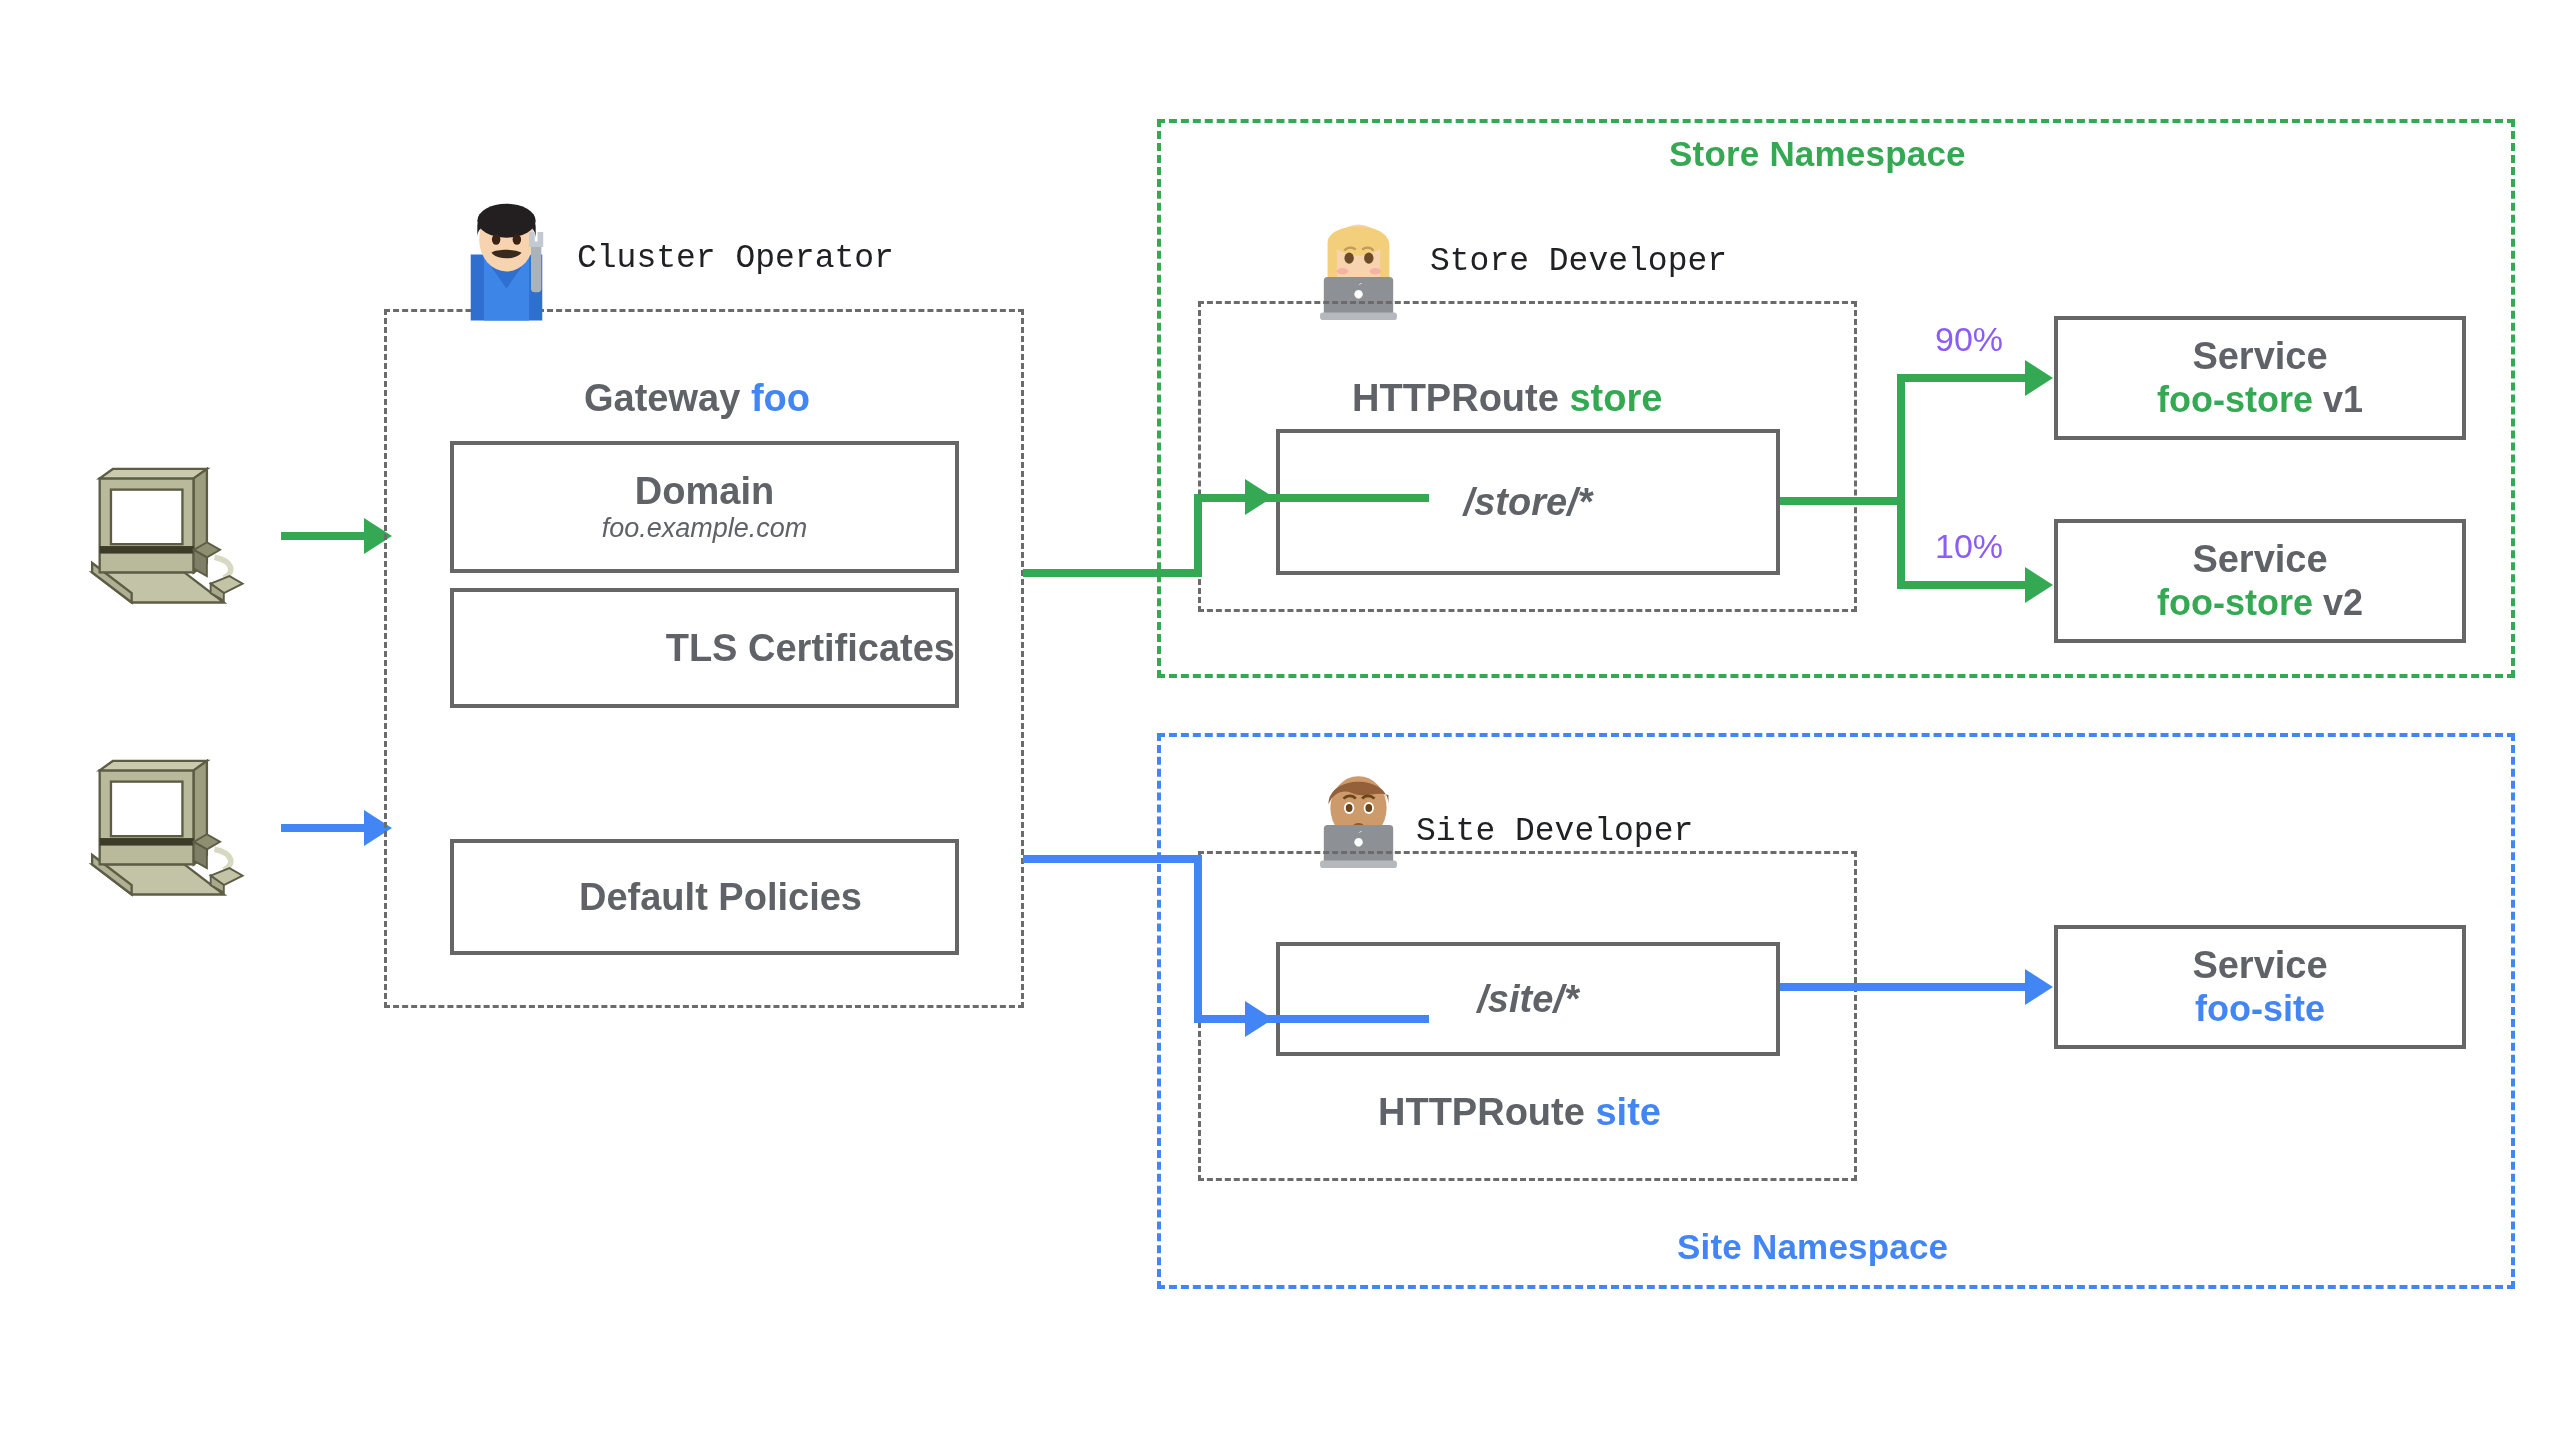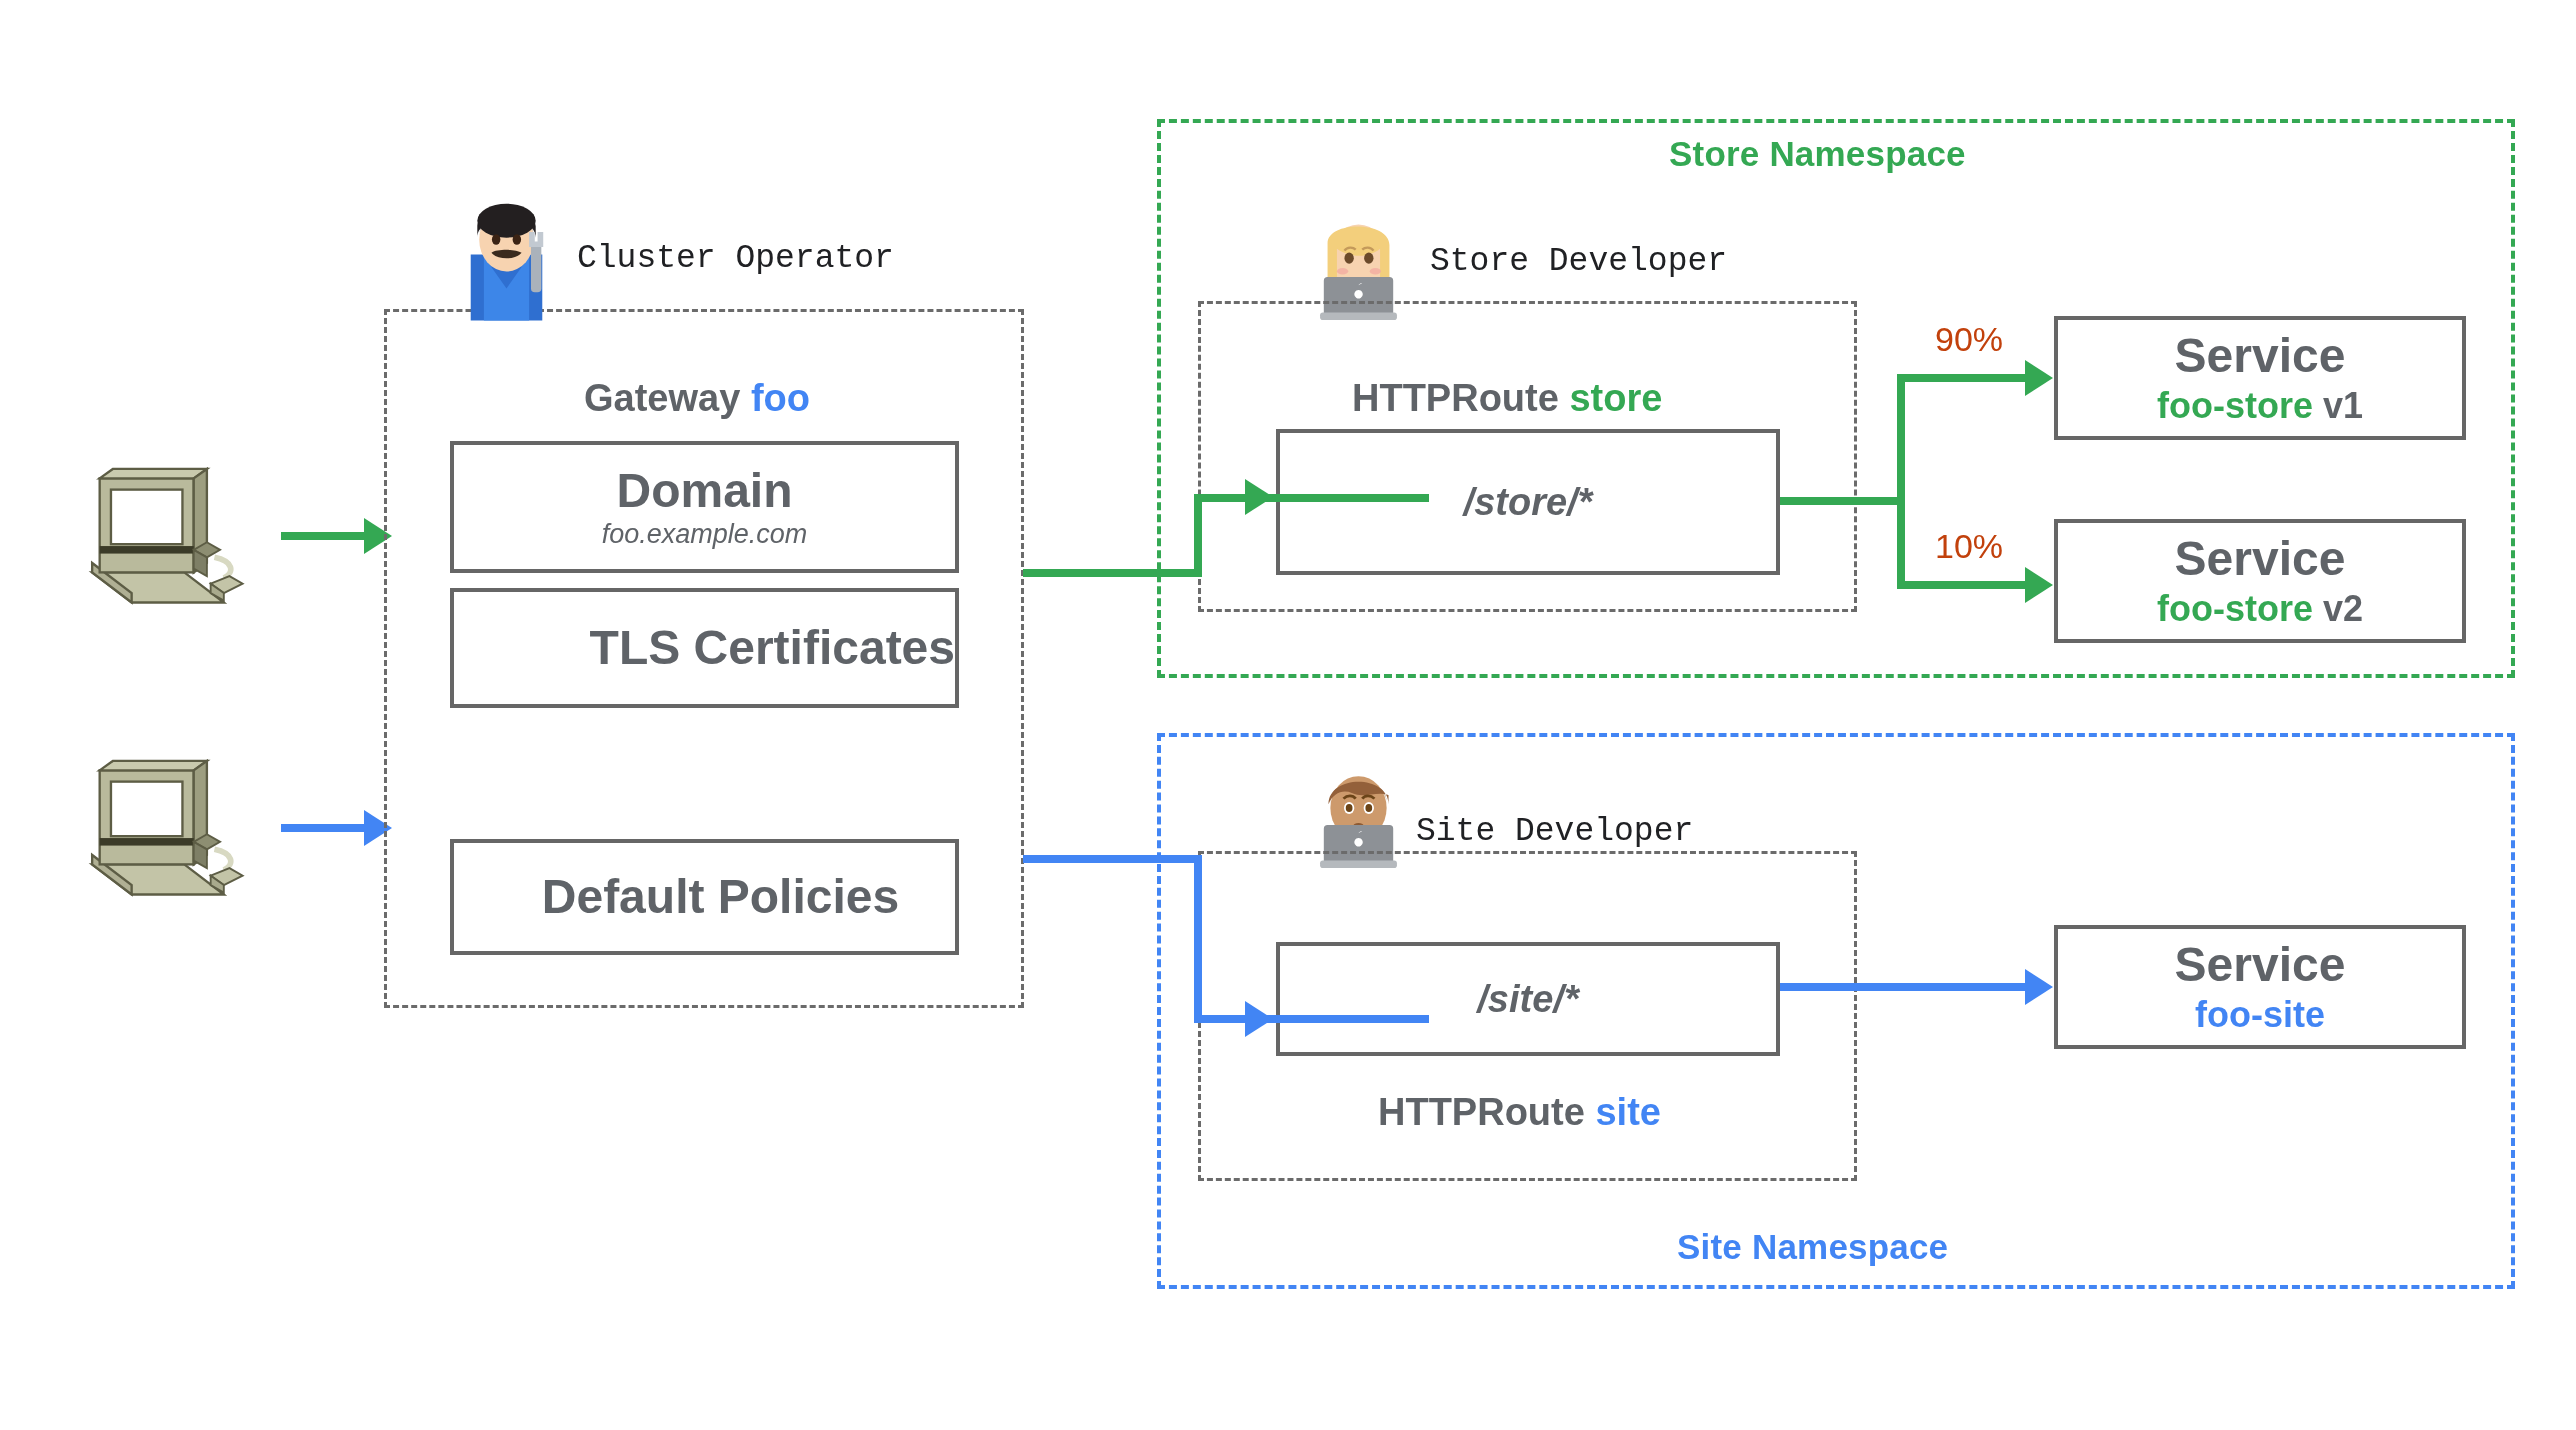--- a/index.html
+++ b/index.html
@@ -22,36 +22,36 @@
 
   
   .grp-box { position: absolute; border: 3.8px dashed #6b6b6b; background: transparent; }
 
   
   .res-box {
     position: absolute; border: 4.7px solid #666666; background: #ffffff;
     display: flex; flex-direction: column; align-items: center; justify-content: center;
     text-align: center; line-height: 1.18;
   }
-  .res-line1 { font-size: 48px; font-weight: 700; color: #5f6368; white-space: nowrap; }
+  .res-line1 { font-size: 38px; font-weight: 700; color: #5f6368; white-space: nowrap; }
   .res-line2 { font-size: 36px; font-weight: 700; white-space: nowrap; }
   .res-italic { font-size: 27px; font-style: italic; color: #5f6368; white-space: nowrap; }
   .res-mono-italic { font-size: 38px; font-style: italic; font-weight: 700; color: #5f6368; white-space: nowrap; }
   .g { color: #34a853; }
   .b { color: #4285f4; }
   .grey { color: #5f6368; }
 
   
   .res-title { position: absolute; font-size: 38px; font-weight: 700; color: #5f6368; white-space: nowrap; }
 
   
   .persona-label { position: absolute; font-size: 33px; color: #202124; white-space: nowrap; font-family: Liberation Mono, monospace; }
 
   
-  .pct { position: absolute; font-size: 34px; color: #c2410c; white-space: nowrap; }
+  .pct { position: absolute; font-size: 34px; color: #8b5cf6; white-space: nowrap; }
 
   
   .h-line { position: absolute; height: 7.5px; }
   .v-line { position: absolute; width: 7.5px; }
   .line-g { background: #34a853; }
   .line-b { background: #4285f4; }
 
   .arrow-r { position: absolute; width: 0; height: 0; border-top: 18px solid transparent; border-bottom: 18px solid transparent; }
   .arrow-g { border-left: 28px solid #34a853; }
   .arrow-b { border-left: 28px solid #4285f4; }

